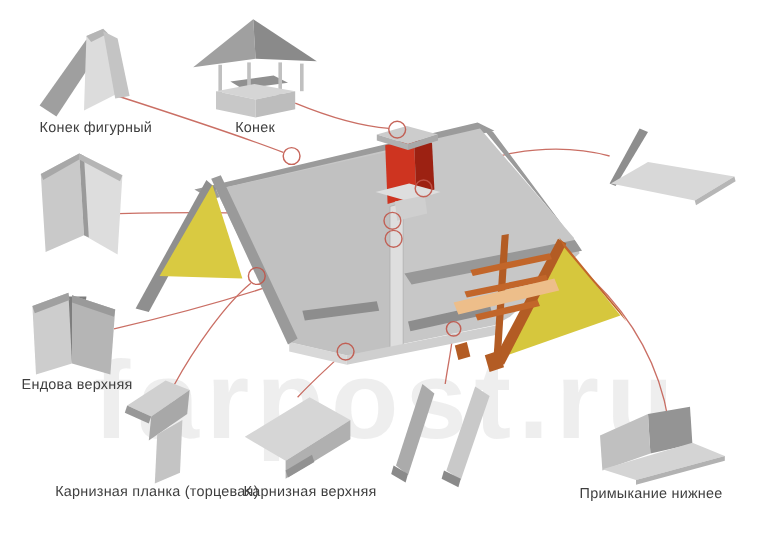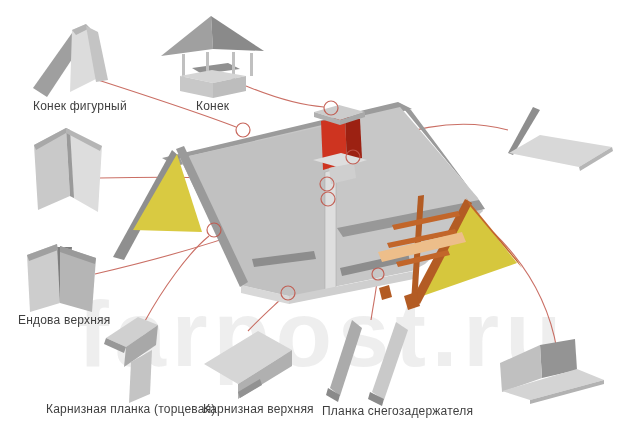--- a/index.html
+++ b/index.html
@@ -175,15 +175,15 @@
       <polygon points="509,153 540,135 612,147 579,167" fill="#d8d8d8"></polygon>
       <polygon points="579,167 612,147 613,151 580,171" fill="#b6b6b6"></polygon>
     </g>
   </svg>
 
   <div class="part-label" style="left:33px;top:99px">Конек фигурный</div>
   <div class="part-label" style="left:196px;top:99px">Конек</div>
   <div class="part-label" style="left:18px;top:313px">Ендова верхняя</div>
   <div class="part-label" style="left:46px;top:402px">Карнизная планка (торцевая)</div>
   <div class="part-label" style="left:203px;top:402px">Карнизная верхняя</div>
-  <div class="part-label" style="left:322px;top:404px">Планка снегозадержателя</div>
+  <div class="part-label" style="left:483px;top:404px">Примыкание нижнее</div>
 
 </div>
 
 </body></html>

